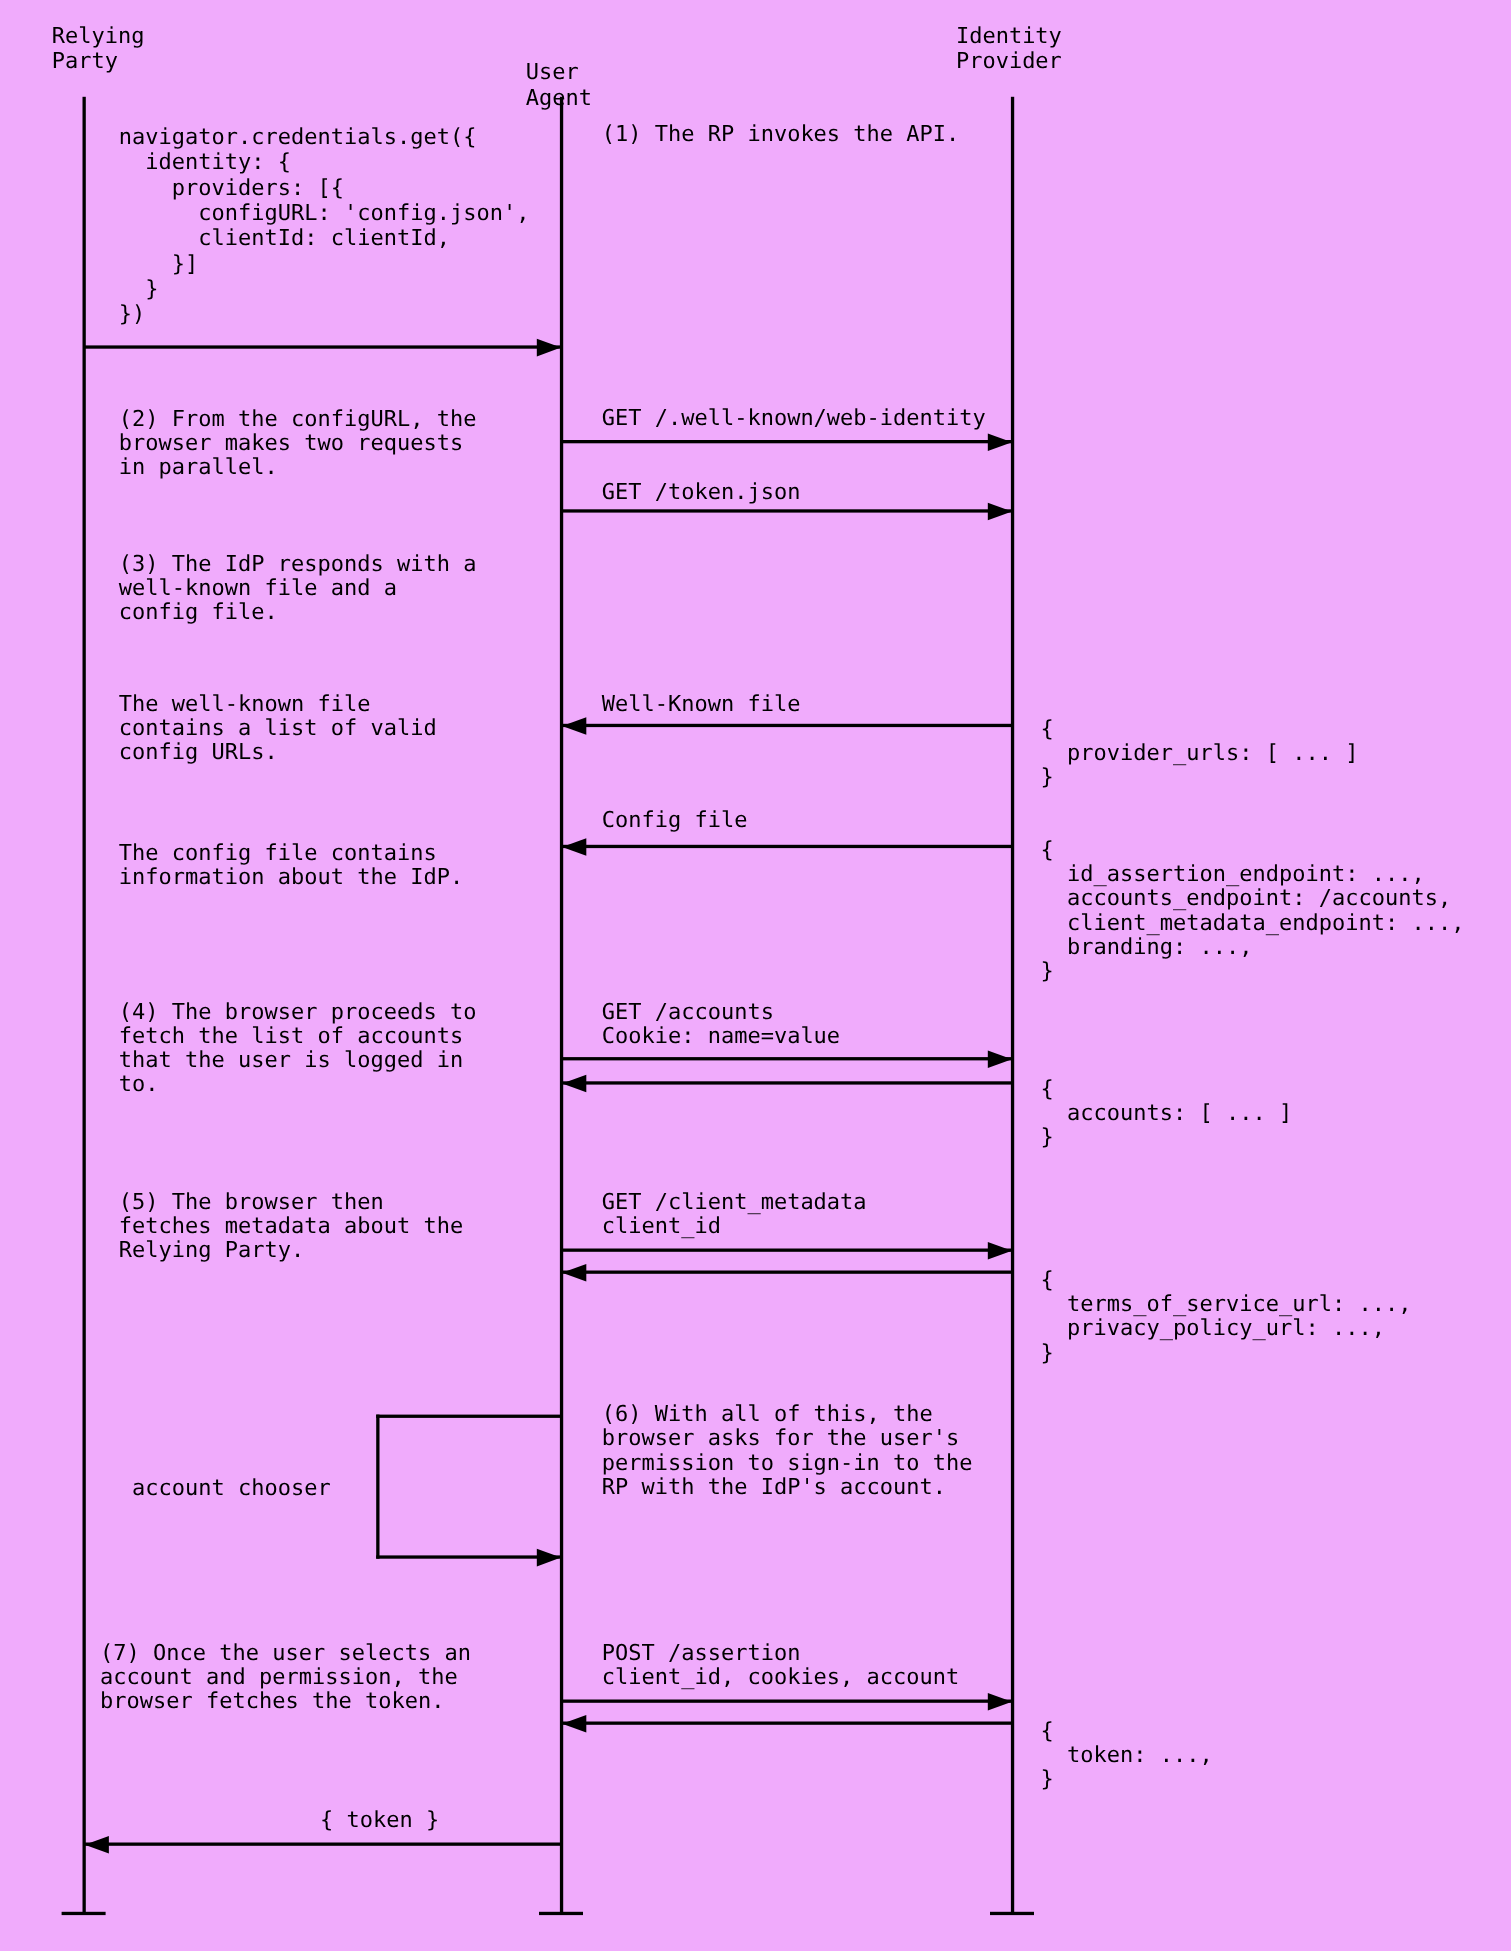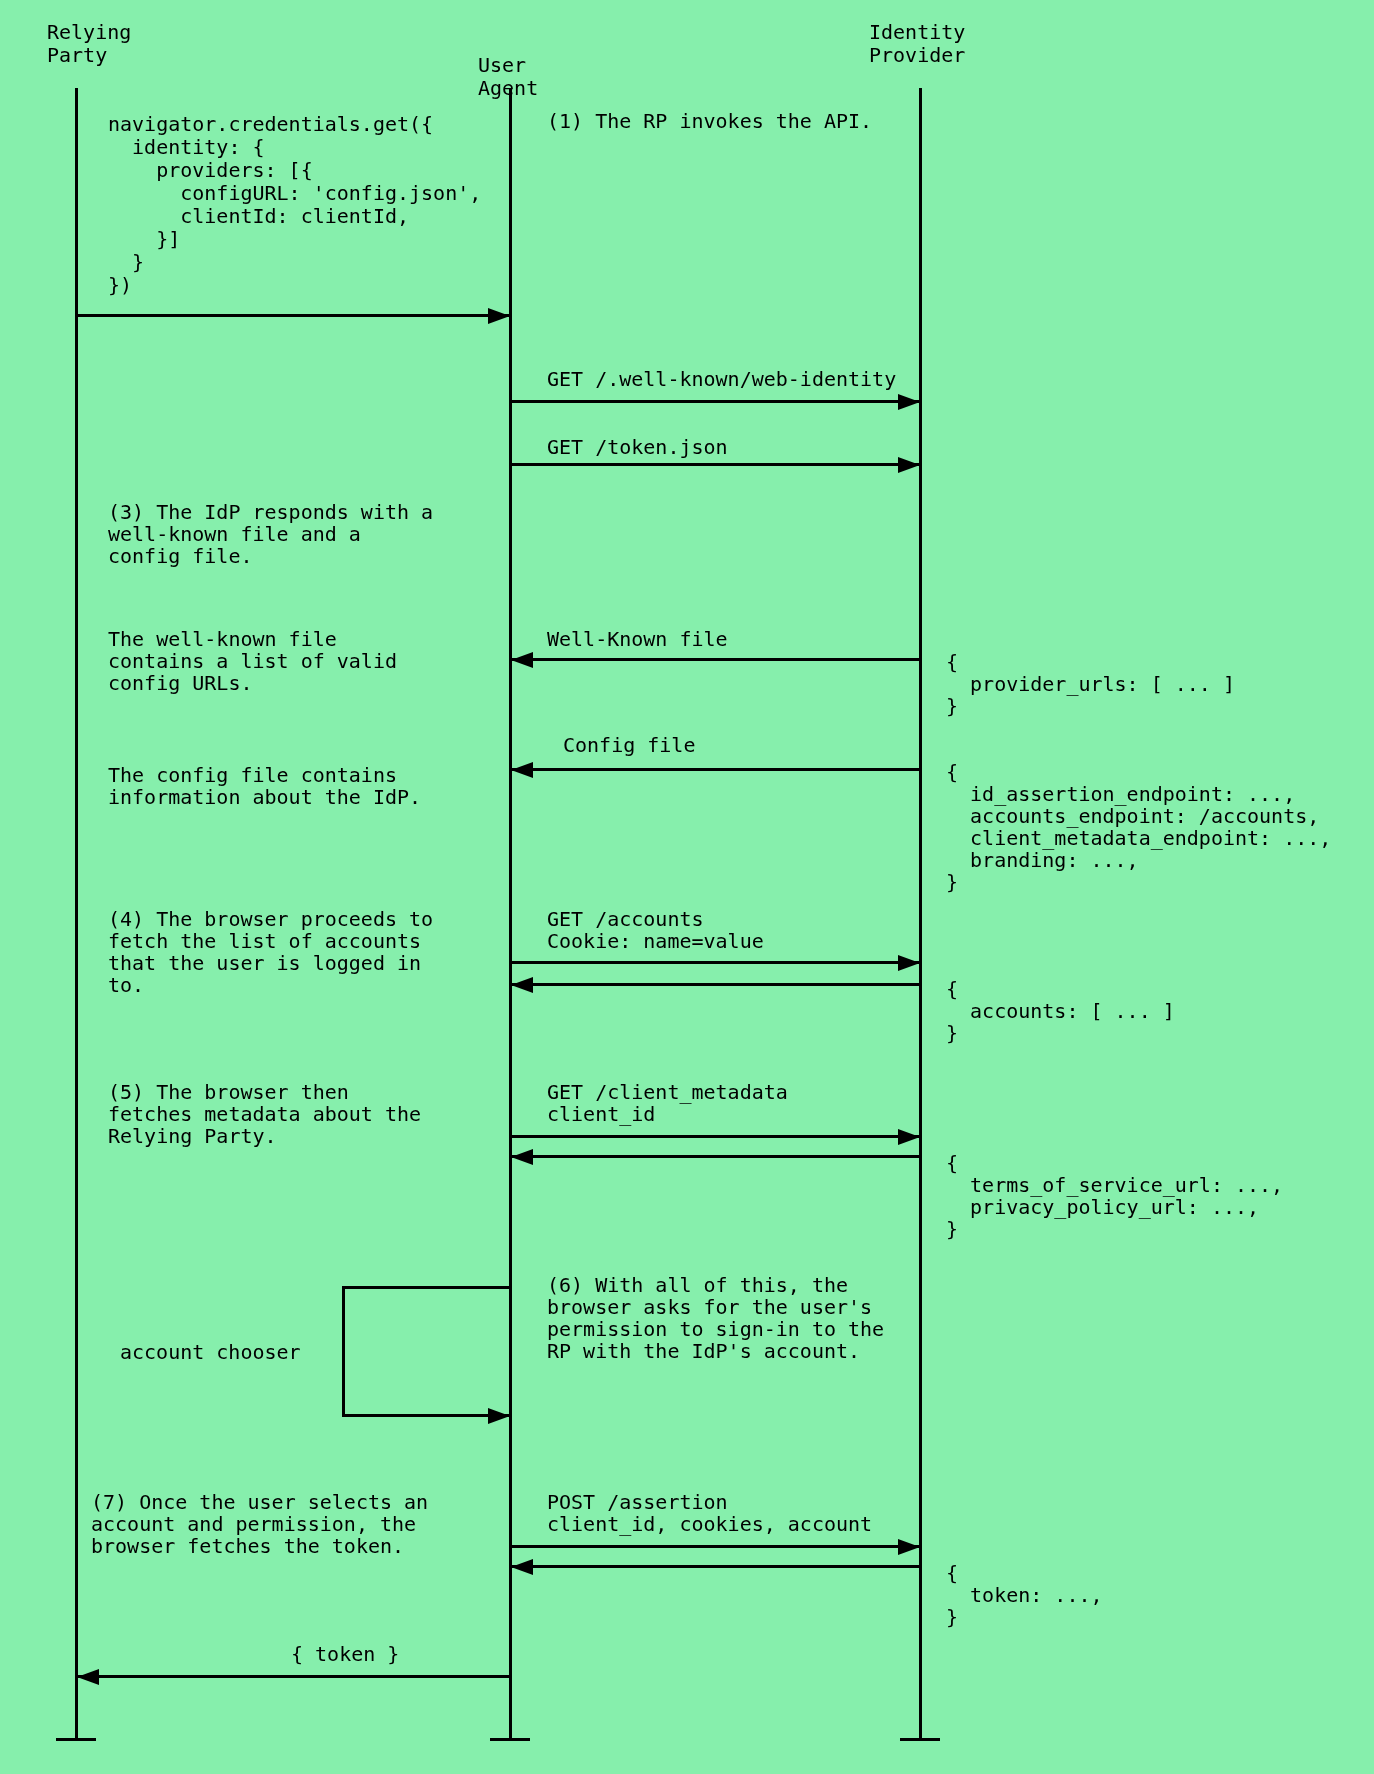--- a/index.html
+++ b/index.html
@@ -1,20 +1,20 @@
 <!DOCTYPE html>
 <html><head>
 <meta charset="utf-8">
 <style>
   html, body { margin: 0; padding: 0; background: #ffffff; }
   .canvas {
     position: relative;
     width: 1374px;
     height: 1774px;
-    background: #86efac;
+    background: #f0abfc;
     font-family: "DejaVu Sans Mono", "Liberation Mono", monospace;
     font-size: 20px;
     color: #000000;
     overflow: hidden;
   }
   .txt {
     position: absolute;
     white-space: pre;
     line-height: 22px;
   }
@@ -87,20 +87,23 @@
       configURL: 'config.json',
       clientId: clientId,
     }]
   }
 })</div>
   <div class="txt" style="left:547px; top:110px;">(1) The RP invokes the API.</div>
   <div class="shaft" style="left:77px; top:314px; width:433px;">
     <span class="head head-right"></span>
   </div>
 
+  <div class="txt" style="left:108px; top:369px;">(2) From the configURL, the
+browser makes two requests
+in parallel.</div>
   <div class="txt" style="left:547px; top:368px;">GET /.well-known/web-identity</div>
   <div class="shaft" style="left:511px; top:400px; width:409px;">
     <span class="head head-right"></span>
   </div>
   <div class="txt" style="left:547px; top:436px;">GET /token.json</div>
   <div class="shaft" style="left:511px; top:463px; width:409px;">
     <span class="head head-right"></span>
   </div>
 
   <div class="txt" style="left:108px; top:501px;">(3) The IdP responds with a
@@ -113,21 +116,21 @@
   <div class="txt" style="left:547px; top:628px;">Well-Known file</div>
   <div class="shaft" style="left:511px; top:658px; width:409px;">
     <span class="head head-left"></span>
   </div>
   <div class="txt" style="left:946px; top:651px;">{
   provider_urls: [ ... ]
 }</div>
 
   <div class="txt" style="left:108px; top:764px;">The config file contains
 information about the IdP.</div>
-  <div class="txt" style="left:563px; top:734px;">Config file</div>
+  <div class="txt" style="left:547px; top:734px;">Config file</div>
   <div class="shaft" style="left:511px; top:768px; width:409px;">
     <span class="head head-left"></span>
   </div>
   <div class="txt" style="left:946px; top:761px;">{
   id_assertion_endpoint: ...,
   accounts_endpoint: /accounts,
   client_metadata_endpoint: ...,
   branding: ...,
 }</div>
 

